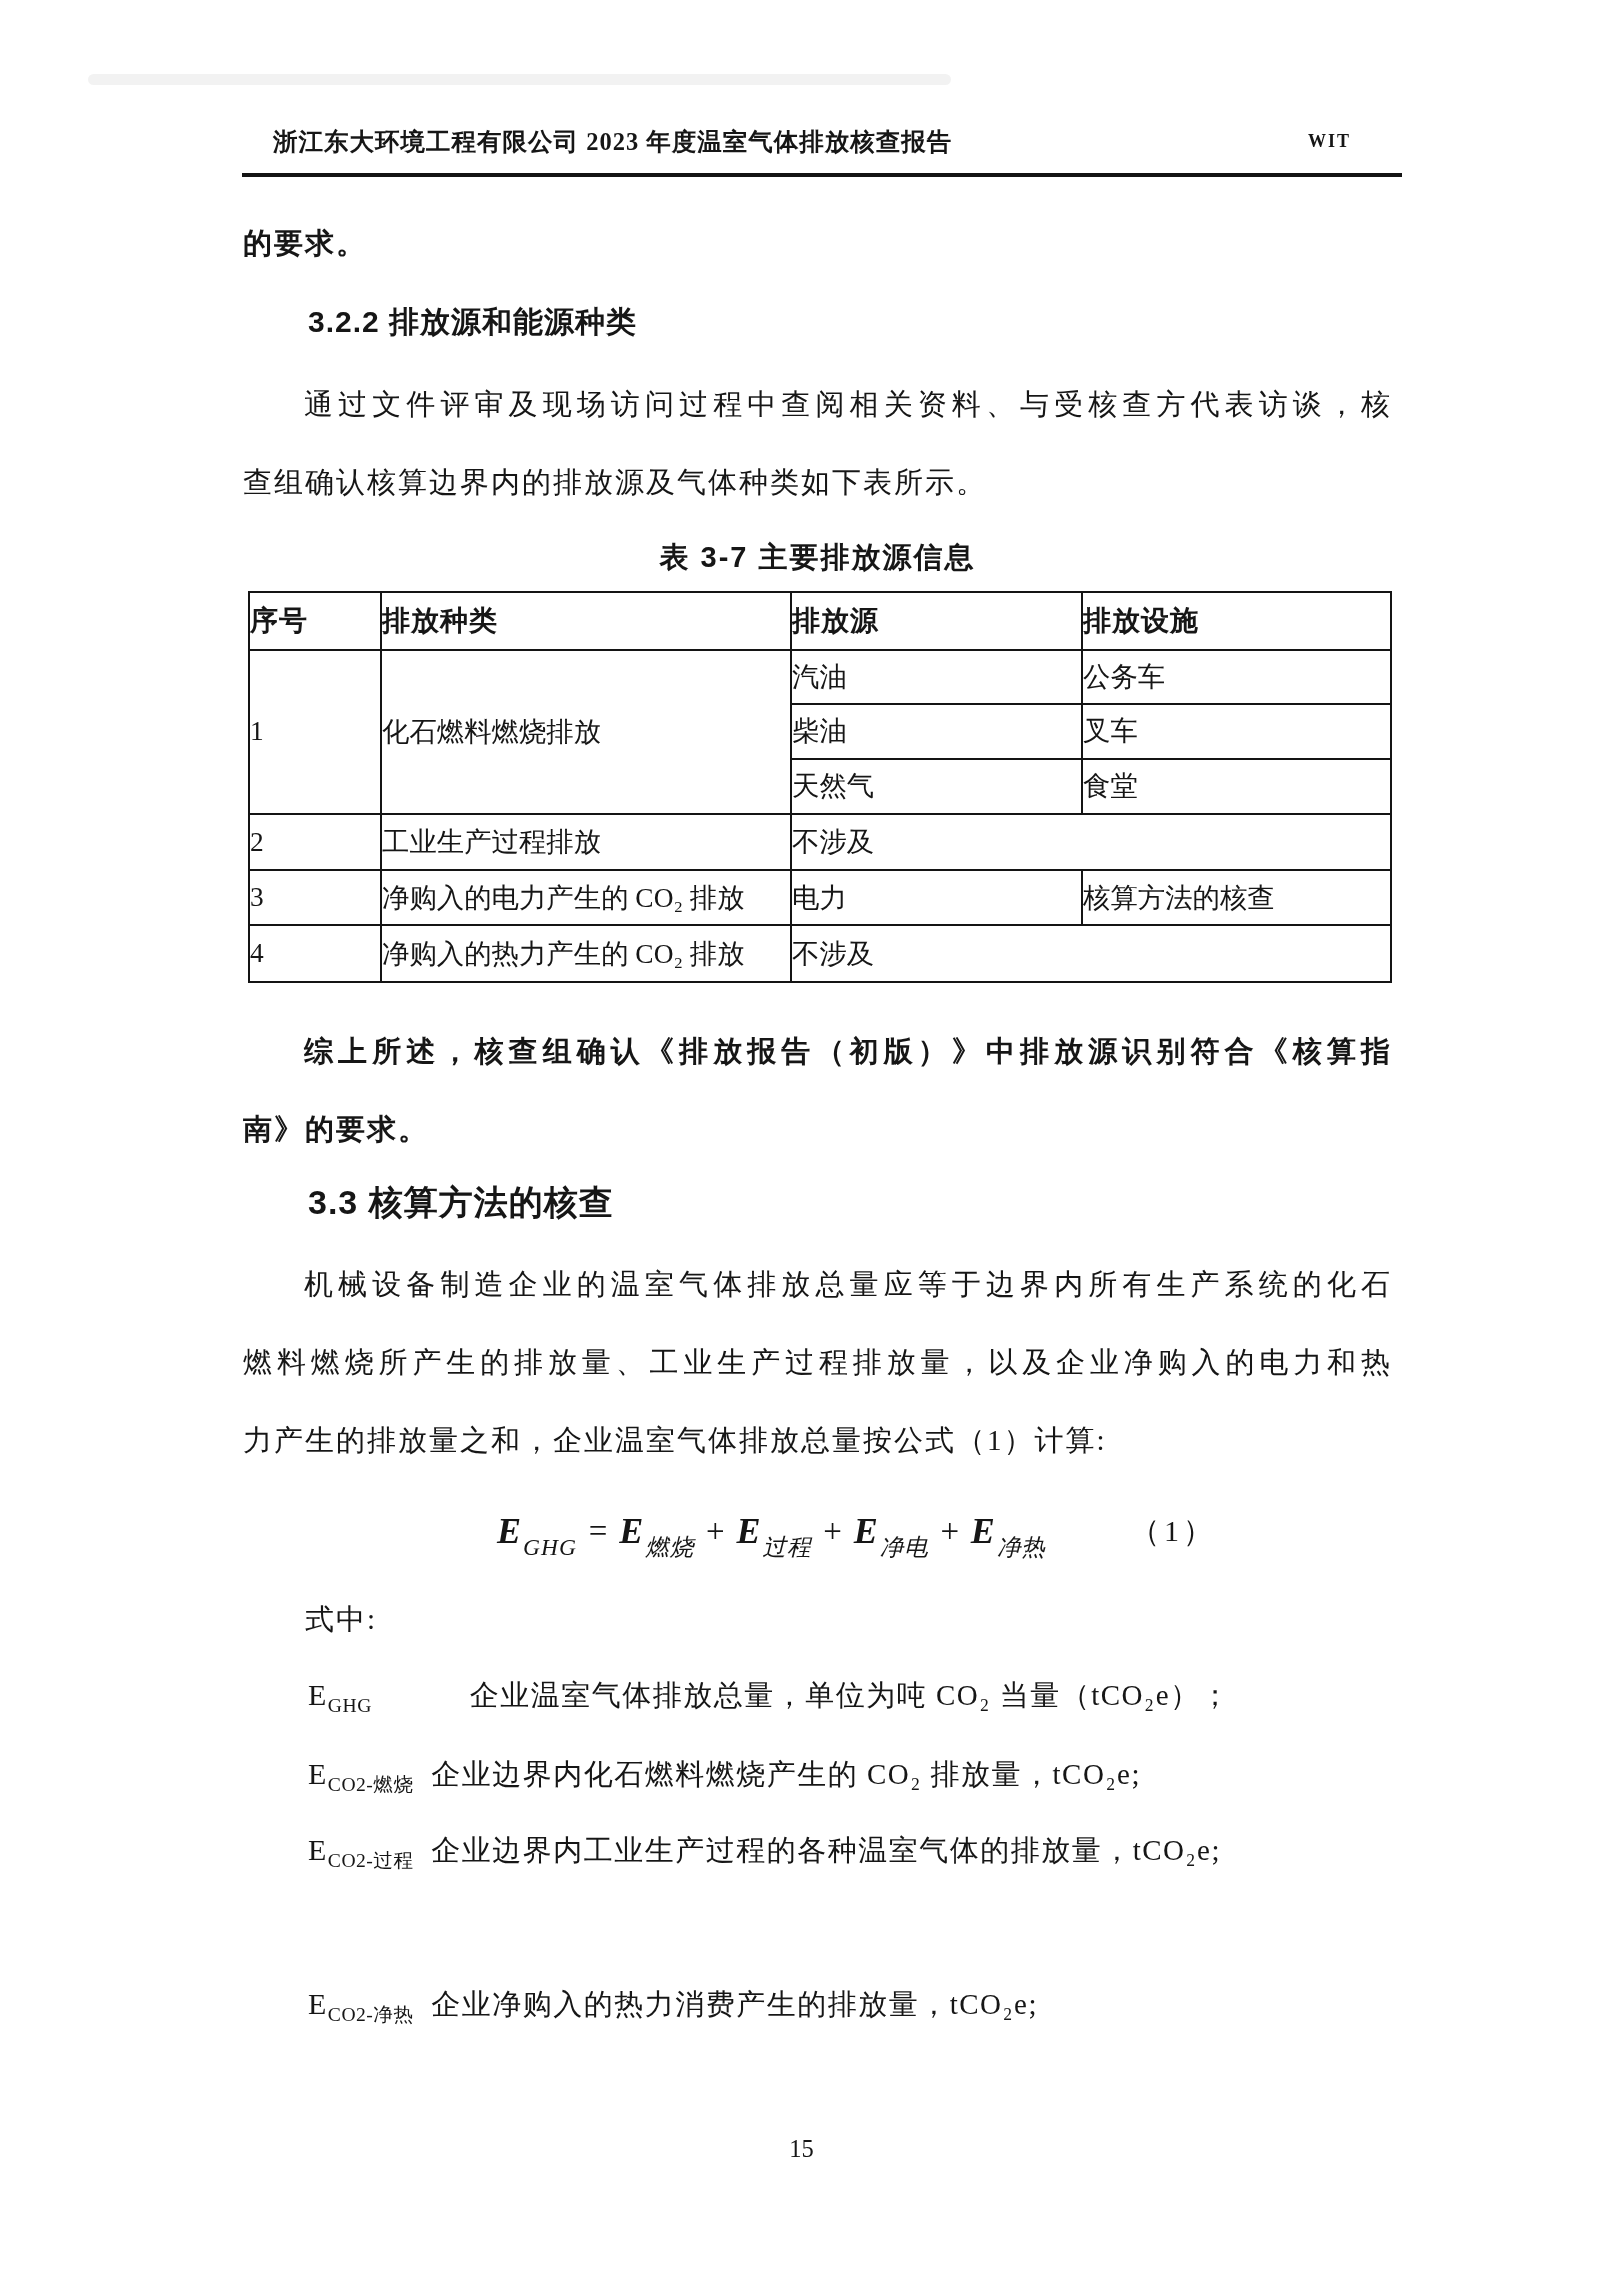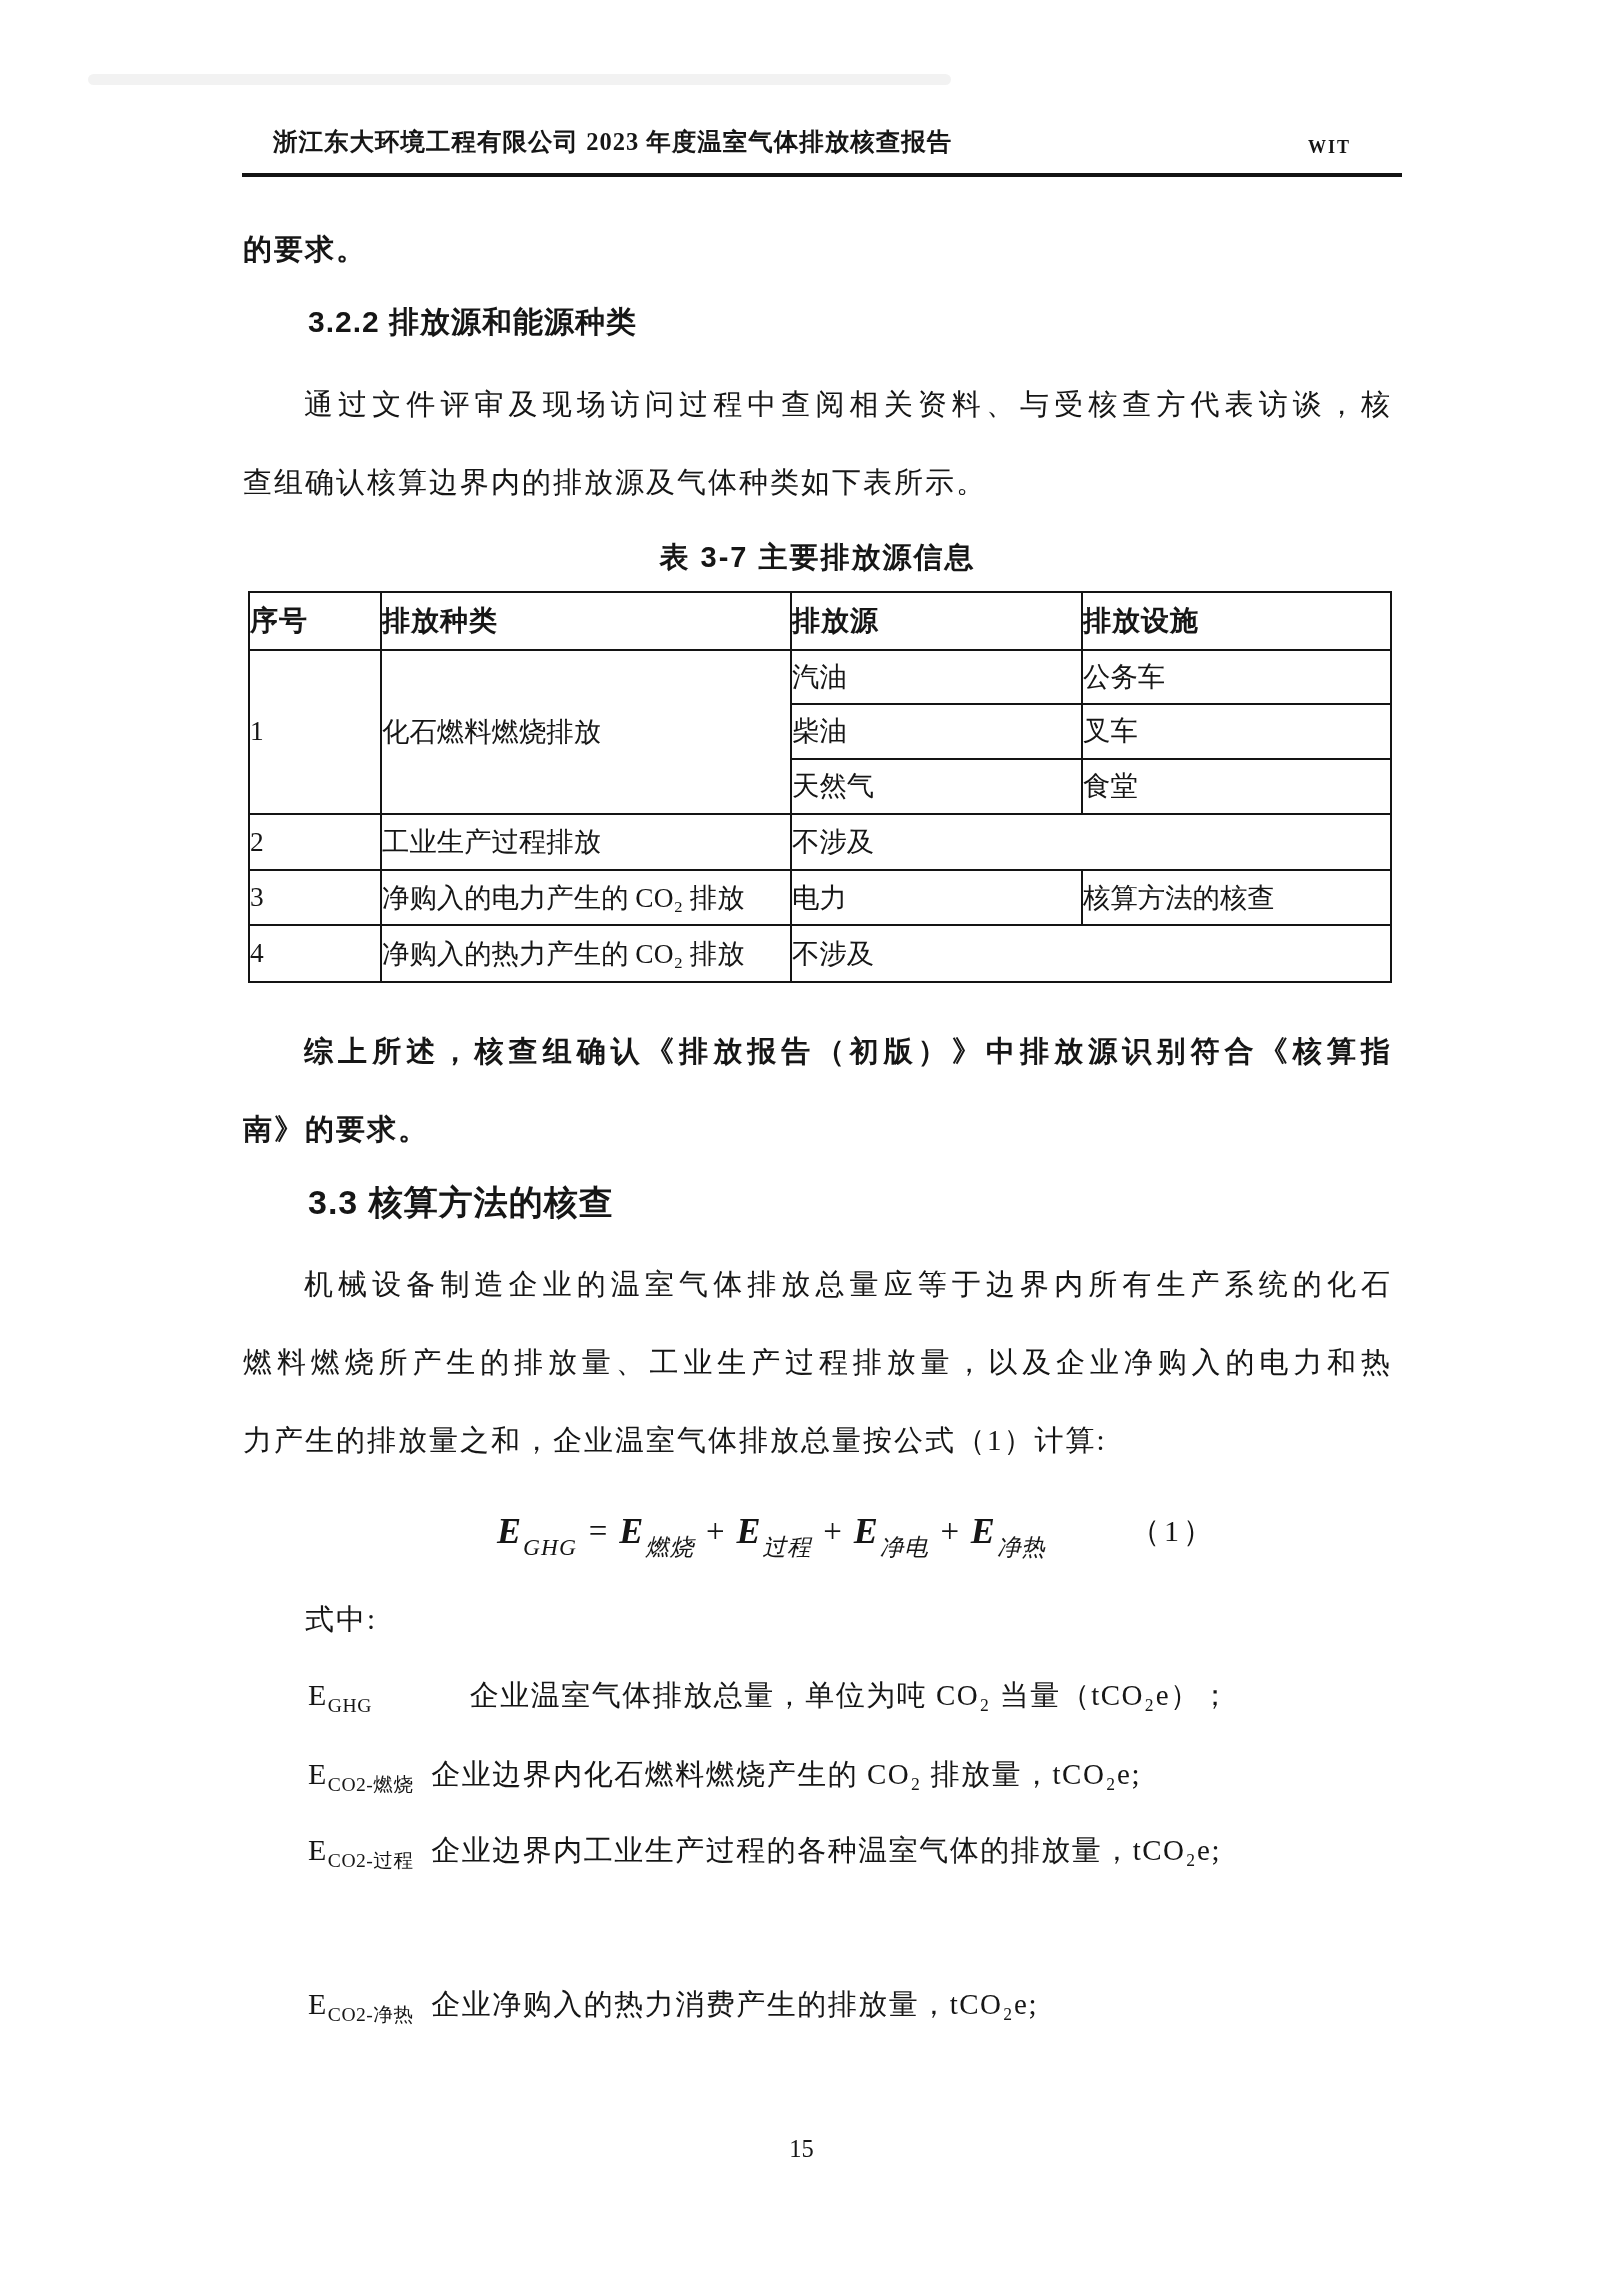--- a/index.html
+++ b/index.html
@@ -12,21 +12,21 @@
     color:#161616;
     overflow:hidden;
   }
   .scan-artifact {
     position:absolute; top:74px; left:88px; width:863px; height:10.8px;
     background:#000; opacity:0.05; border-radius:5.9px;
   }
   
   .header {
     position:absolute; top:125px; left:243px; width:1149px;
-    display:flex; align-items:flex-end;
+    display:flex; align-items:center;
     font-size:24.5px; font-weight:bold; letter-spacing:1px;
   }
   .header-title { margin-left:30px; }
   .header-wit { margin-left:auto; margin-right:41px; font-size:18px; letter-spacing:2px; }
   .header-rule {
     position:absolute; top:173px; left:242px; width:1160px; height:3.9px;
     background:#141414;
   }
   
   .tblock { position:absolute; left:243px; width:1149px; }
@@ -90,21 +90,21 @@
 <div class="page">
 
   <div class="scan-artifact"></div>
 
   <div class="header">
     <span class="header-title">浙江东大环境工程有限公司 2023 年度温室气体排放核查报告</span>
     <span class="header-wit">WIT</span>
   </div>
   <div class="header-rule"></div>
 
-  <div class="tblock body-text bold" style="top:230px; line-height:39px;">的要求。</div>
+  <div class="tblock body-text bold" style="top:224px; line-height:39px;">的要求。</div>
 
   <div class="tblock heading-sans" style="top:300px; left:308px; width:882px; font-size:30px; line-height:43px;">3.2.2 排放源和能源种类</div>
 
   <div class="tblock body-text" style="top:365px;">
     <div class="jline indent">通过文件评审及现场访问过程中查阅相关资料、与受核查方代表访谈，核</div>
     <div class="lastline">查组确认核算边界内的排放源及气体种类如下表所示。</div>
   </div>
 
   <div class="caption heading-sans">表 3-7 主要排放源信息</div>
 

